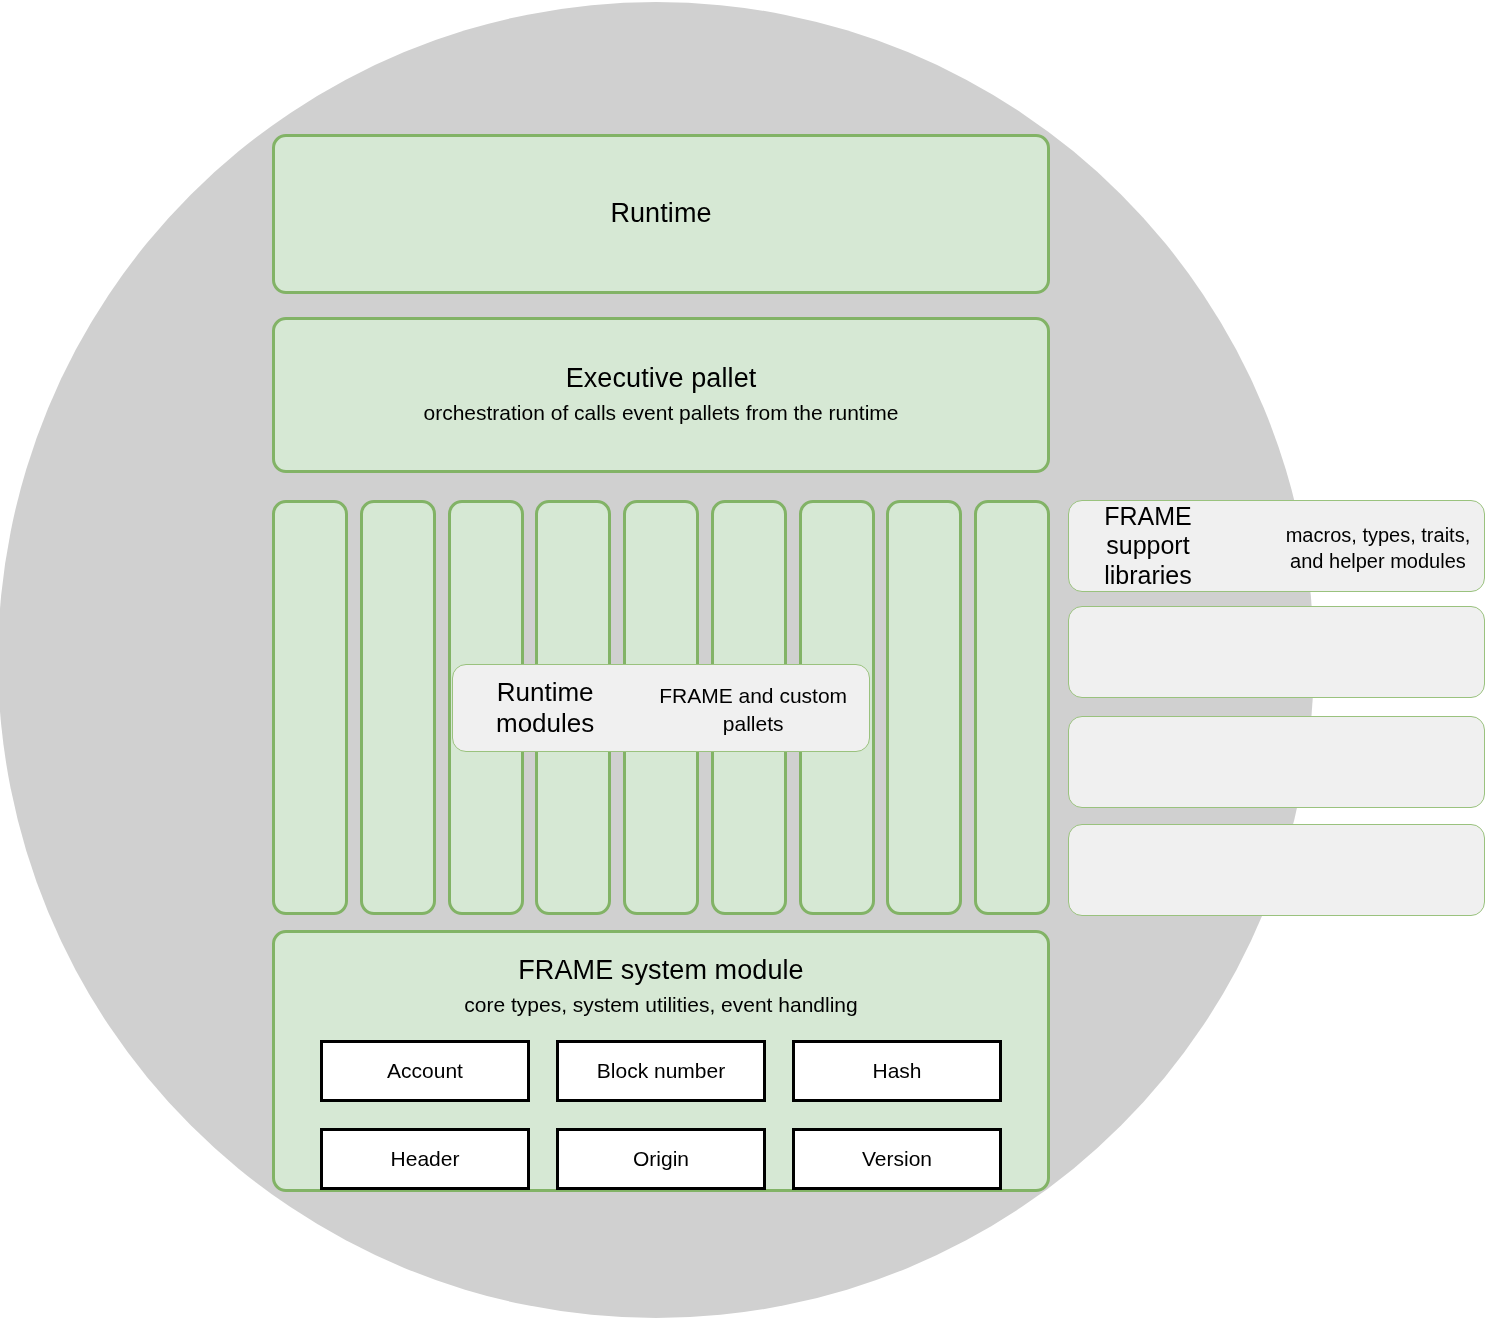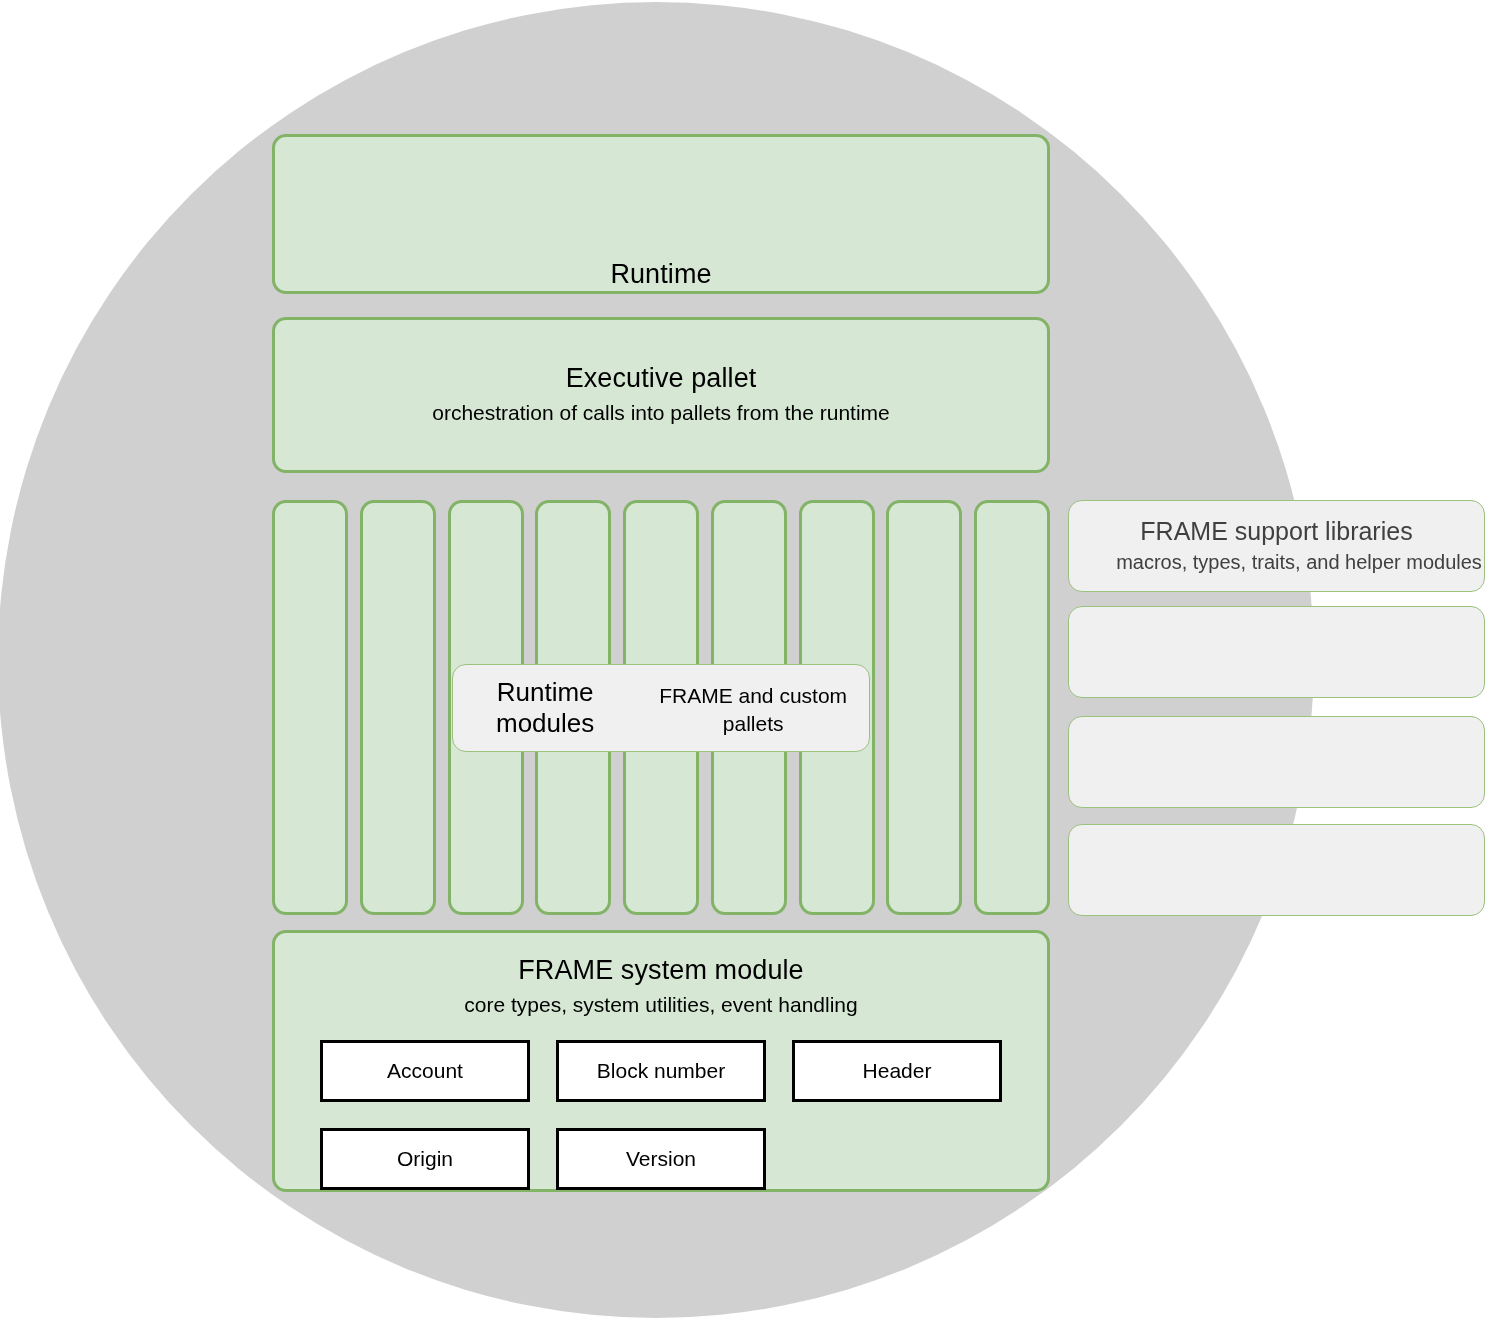--- a/index.html
+++ b/index.html
@@ -54,21 +54,20 @@
     line-height: 1.3;
     margin-top: 4px;
   }
 
   
   #runtime-box {
     left: 272px;
     top: 134px;
     width: 778px;
     height: 160px;
-    justify-content: flex-end;
   }
   
   #executive-box {
     left: 272px;
     top: 317px;
     width: 778px;
     height: 156px;
   }
 
   
@@ -114,25 +113,25 @@
   
   .support-panel {
     position: absolute;
     box-sizing: border-box;
     left: 1068px;
     width: 417px;
     background: #f0f0f0;
     border: 1.5px solid #9ac27e;
     border-radius: 14px;
     display: flex;
-    flex-direction: column;
+    flex-direction: row;
     align-items: center;
     justify-content: center;
     text-align: center;
-    color: #404040;
+    color: #000000;
   }
   .support-panel .title { font-size: 25px; line-height: 1.18; }
   .support-panel .subtitle { font-size: 20px; line-height: 1.3; margin-top: 3px; margin-left: 45px; }
   #support-panel-0 { top: 500px; height: 92px; }
   #support-panel-1 { top: 606px; height: 92px; }
   #support-panel-2 { top: 716px; height: 92px; }
   #support-panel-3 { top: 824px; height: 92px; }
 
   
   #system-box {
@@ -171,21 +170,21 @@
 <div id="canvas">
 
   <div class="bg-circle"></div>
 
   <div class="gbox" id="runtime-box">
     <div class="title">Runtime</div>
   </div>
 
   <div class="gbox" id="executive-box">
     <div class="title">Executive pallet</div>
-    <div class="subtitle">orchestration of calls into pallets from the runtime</div>
+    <div class="subtitle">orchestration of calls event pallets from the runtime</div>
   </div>
 
   <div id="pallet-strip">
     <div class="pallet-col"></div>
     <div class="pallet-col"></div>
     <div class="pallet-col"></div>
     <div class="pallet-col"></div>
     <div class="pallet-col"></div>
     <div class="pallet-col"></div>
     <div class="pallet-col"></div>
@@ -214,19 +213,20 @@
     <div class="title"></div>
     <div class="subtitle"></div>
   </div>
 
   <div class="gbox" id="system-box">
     <div class="title">FRAME system module</div>
     <div class="subtitle">core types, system utilities, event handling</div>
     <div id="system-grid">
       <div class="type-cell">Account</div>
       <div class="type-cell">Block number</div>
+      <div class="type-cell">Hash</div>
       <div class="type-cell">Header</div>
       <div class="type-cell">Origin</div>
       <div class="type-cell">Version</div>
     </div>
   </div>
 
 </div>
 
 </body></html>

